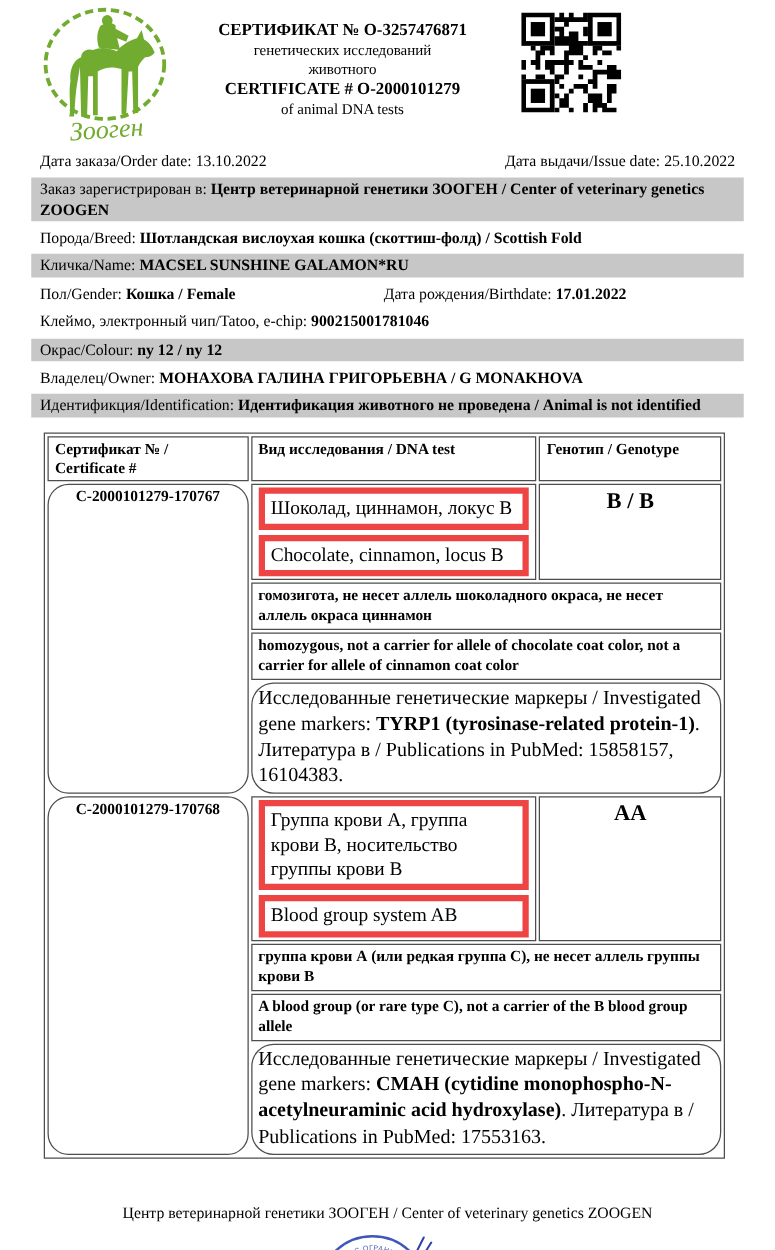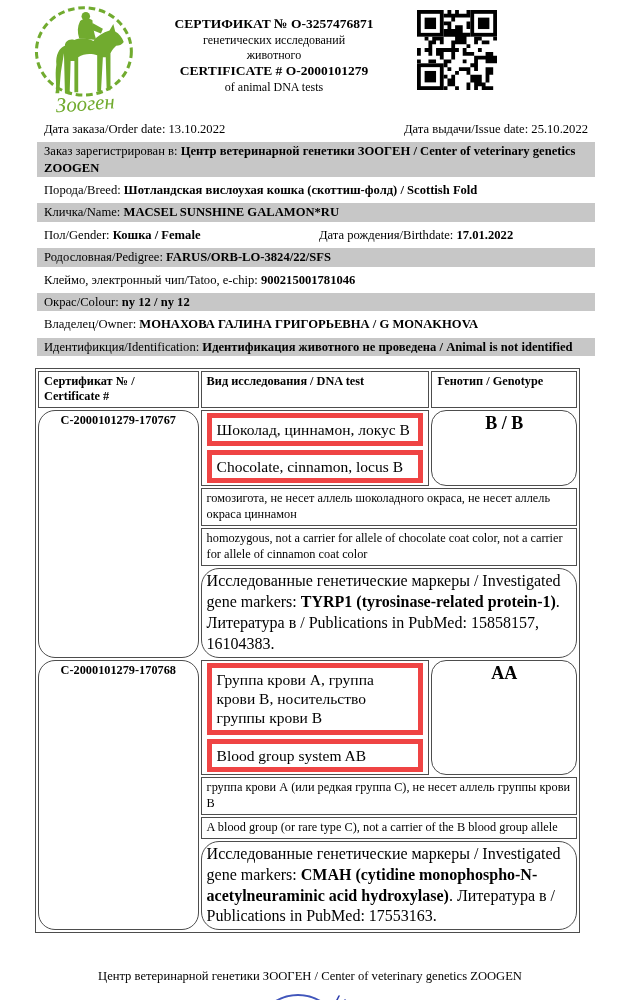--- a/index.html
+++ b/index.html
@@ -14,42 +14,42 @@
   
   .header { display:flex; align-items:flex-start; height:114px; }
   .logo { width:122px; height:112px; flex:none; margin-left:-4px; }
   .title-block { width:262px; text-align:center; padding-top:12px; line-height:1.25; }
   .title-bold { font-weight:bold; font-size:13.5px; }
   .title-sub  { font-size:12px; }
   .qr-wrap { margin-left:12px; margin-top:6px; }
 
   
   .info { margin-top:2px; font-size:12.6px; line-height:1.3; }
-  .info-row { padding:1px 7px; margin-bottom:4px;margin-left:12px; }
+  .info-row { padding:1px 7px; margin-bottom:4px; }
   .info-row.gray { background:#c7c7c7; }
   .info-row b { font-weight:bold; }
   .row-split { display:flex; justify-content:space-between; }
   .row-pair { position:relative; }
   .row-pair .second { position:absolute; left:282px; top:1px; }
 
   
   table.results {
     width:545px; margin:12px 0 0 10px;
     border:1px solid #4d4d4d; border-collapse:separate; border-spacing:2px;
     table-layout:fixed; font-size:12.3px;
   }
   table.results col.c1{width:160px;} table.results col.c2{width:228px;} table.results col.c3{width:145px;}
   table.results td { border:1px solid #4d4d4d; padding:2px 5px; vertical-align:top; }
   td.hdr { font-weight:bold; line-height:1.25; }
   td.cert { font-weight:bold; text-align:center;border-radius:17px; }
   td.names { border:none; padding:0; }
   .name-box { border:5px solid #ef4444; font-size:15.5px; padding:2px 5px; line-height:1.25; margin-bottom:4px; background:#fff; }
   .name-box:last-child { margin-bottom:0; }
-  td.genotype { vertical-align:middle; text-align:center; font-weight:bold; font-size:18px;border-radius:15px; }
-  td.concl { font-weight:normal; line-height:1.3;margin-top:20px; }
+  td.genotype { vertical-align:middle; text-align:center; font-weight:bold; font-size:18px; }
+  td.concl { font-weight:bold; line-height:1.3;margin-top:20px; }
   td.markers { font-size:16px; line-height:1.3;border-radius:18px; }
   td.markers b { font-weight:bold; }
 
   
   .org-center { text-align:center; margin-top:36px; font-size:12.6px; }
   .sign-row { position:relative; height:128px; margin-top:2px; }
   .sign-org { position:absolute; left:130px; top:56px; font-weight:bold; font-size:13px; }
   .sign-name { position:absolute; left:351px; top:56px; font-weight:bold; font-size:13px; }
   .stamp-wrap { position:absolute; left:226px; top:2px; }
 </style>
@@ -114,23 +114,20 @@
 
     <div class="info-row gray">
       <span>Кличка/Name: </span><b>MACSEL SUNSHINE GALAMON*RU</b>
     </div>
 
     <div class="info-row row-pair">
       <span><span>Пол/Gender: </span><b>Кошка / Female</b></span>
       <span class="second"><span>Дата рождения/Birthdate: </span><b>17.01.2022</b></span>
     </div>
 
-    <div class="info-row gray">
-      <span>Родословная/Pedigree: </span><b>FARUS/ORB-LO-3824/22/SFS</b>
-    </div>
 
     <div class="info-row">
       <span>Клеймо, электронный чип/Tatoo, e-chip: </span><b>900215001781046</b>
     </div>
 
     <div class="info-row gray">
       <span>Окрас/Colour: </span><b>ny 12 / ny 12</b>
     </div>
 
     <div class="info-row">

